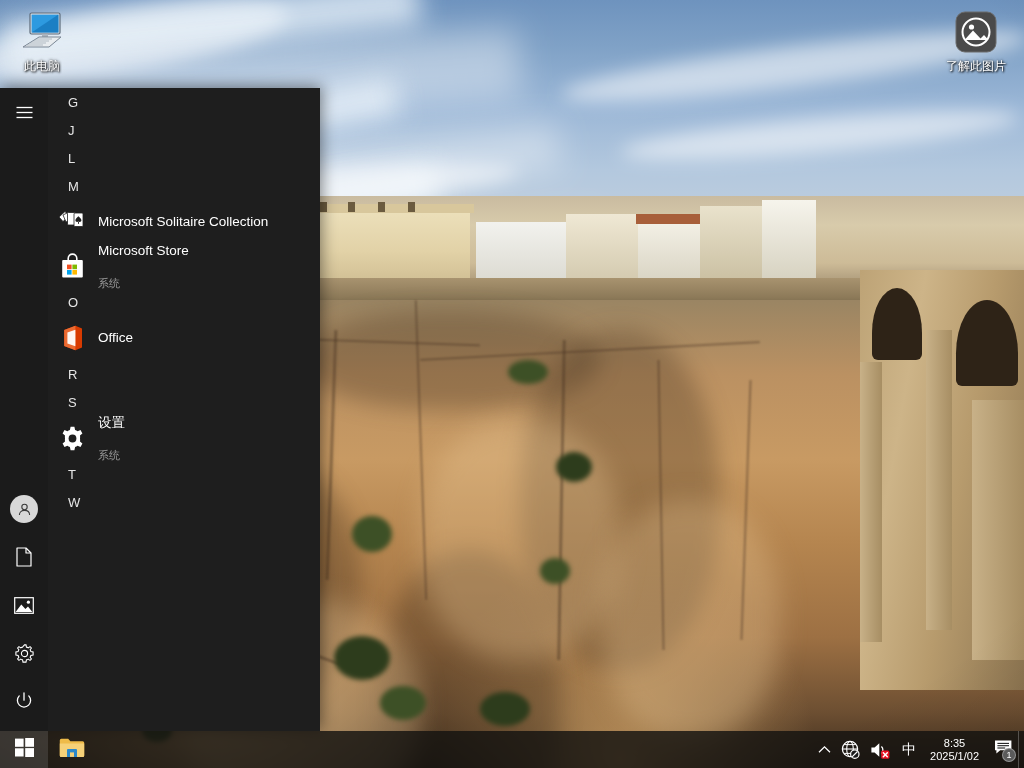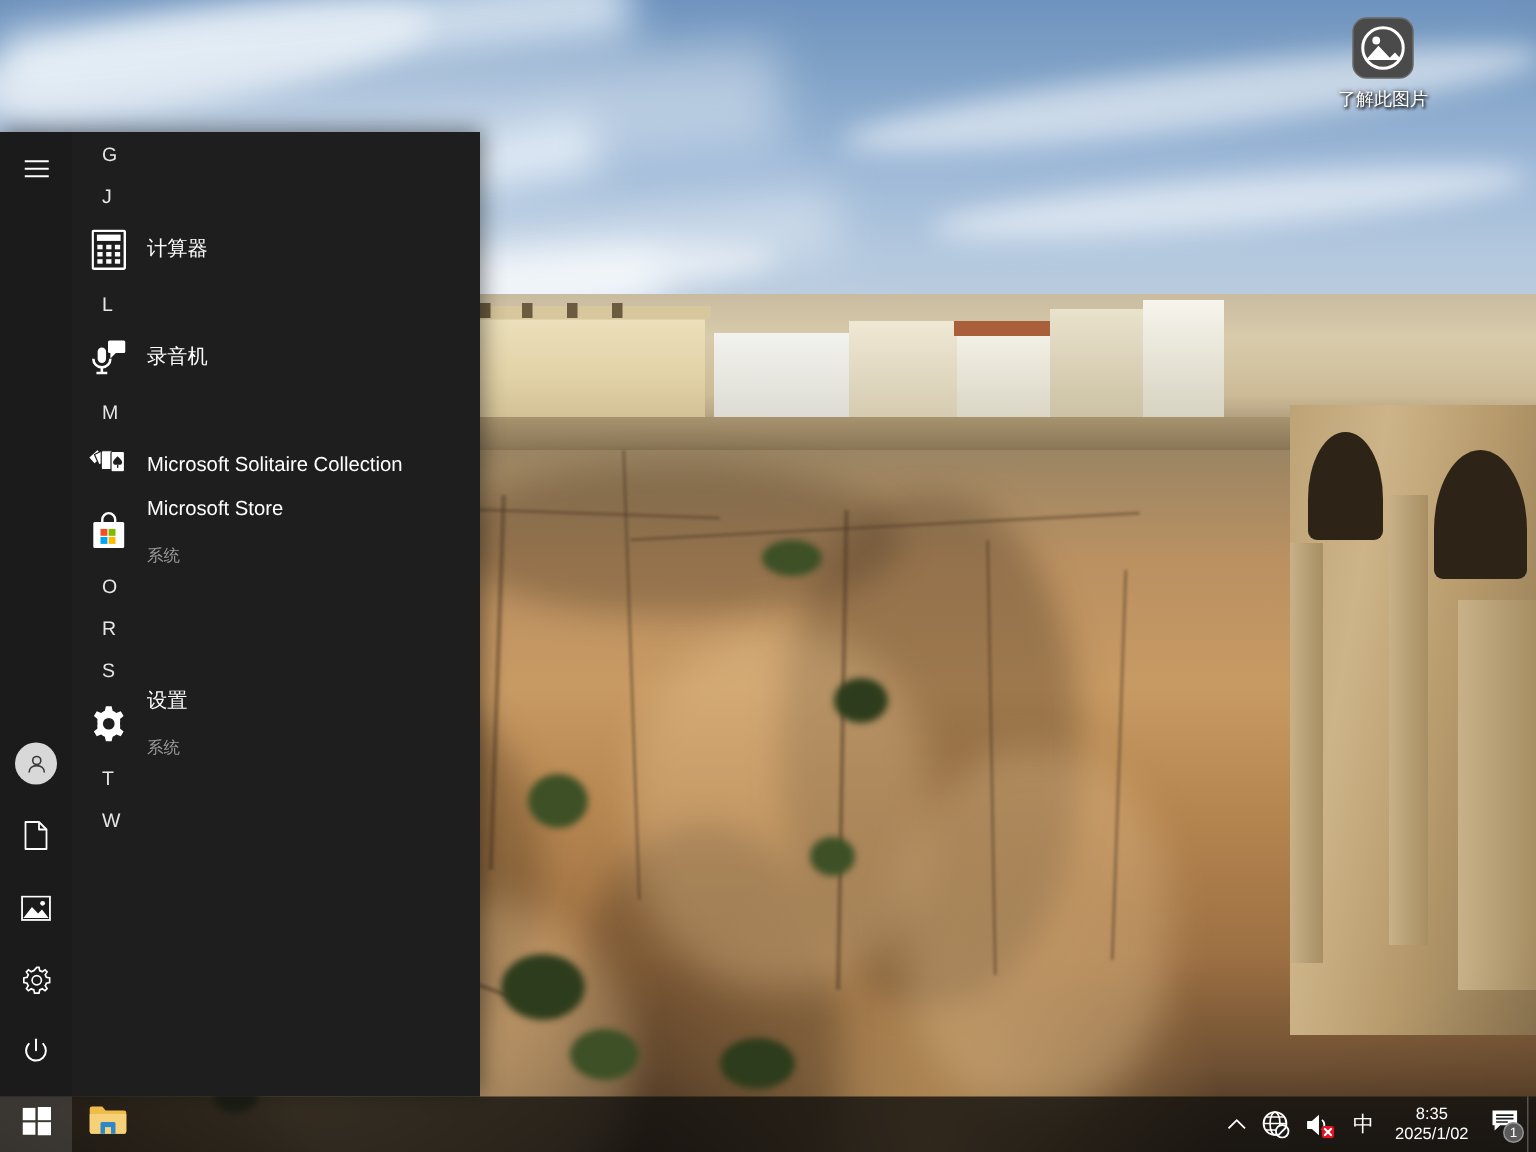--- a/index.html
+++ b/index.html
@@ -107,21 +107,21 @@
   .desk-icon .glyph { height:48px; display:flex; align-items:center; justify-content:center; }
   .desk-icon .label {
     margin-top:3px;
     font-size:12px;
     color:#fff;
     line-height:15px;
     text-shadow:1px 1px 2px rgba(0,0,0,0.95), 0 0 3px rgba(0,0,0,0.9);
     word-break:break-all;
   }
   #icon-thispc { left:4px; top:8px; }
-  #icon-spotlight { left:884px; top:8px; }
+  #icon-spotlight { left:938px; top:8px; }
 
   
   #start-menu {
     position:absolute;
     left:0; top:88px;
     width:320px; height:643px;
     background:#1e1e1e;
     display:flex;
     overflow:hidden;
     box-shadow:2px -2px 14px rgba(0,0,0,0.45);
@@ -343,20 +343,38 @@
   <div class="wp wp-bridge">
     <div class="arch" style="left:12px;  top:18px; width:50px;  height:72px;"></div>
     <div class="arch" style="left:96px;  top:30px; width:62px;  height:86px;"></div>
     <div class="pier" style="left:66px;  top:60px; width:26px;  height:300px;"></div>
     <div class="pier" style="left:0px;   top:92px; width:22px;  height:280px;"></div>
     <div class="pier" style="left:112px; top:130px;width:52px;  height:260px;"></div>
   </div>
 
   <div class="wp-vignette"></div>
 
+  <div class="desk-icon" id="icon-thispc">
+    <div class="glyph">
+      <svg width="46" height="42" viewBox="0 0 46 42">
+        <rect x="11" y="2" width="30" height="21" rx="1.5" fill="#d9dde2" stroke="#5d6b7a" stroke-width="1.2"></rect>
+        <rect x="12.6" y="3.6" width="26.8" height="17.8" fill="#2d9ae0"></rect>
+        <polygon points="12.6,21.4 39.4,3.6 39.4,21.4" fill="#1b7fc4"></polygon>
+        <rect x="23" y="23" width="6" height="3" fill="#aab3bd"></rect>
+        <polygon points="4,36 20,26 42,26 30,36" fill="#e8ecef" stroke="#7a8795" stroke-width="1"></polygon>
+        <g stroke="#9aa6b2" stroke-width="0.7">
+          <line x1="8" y1="34" x2="24" y2="34"></line>
+            <line x1="11" y1="32" x2="27" y2="32"></line>
+          <line x1="14" y1="30" x2="30" y2="30"></line>
+            <line x1="17" y1="28" x2="33" y2="28"></line>
+        </g>
+      </svg>
+    </div>
+    <div class="label">此电脑</div>
+  </div>
 
   <div class="desk-icon" id="icon-spotlight">
     <div class="glyph">
       <svg width="44" height="44" viewBox="0 0 44 44">
         <rect x="2" y="2" width="40" height="40" rx="9" fill="#4a4a4a" stroke="#6a6a6a" stroke-width="1"></rect>
         <circle cx="22" cy="22" r="13.5" fill="none" stroke="#ffffff" stroke-width="2"></circle>
         <circle cx="17.5" cy="17" r="2.6" fill="#ffffff"></circle>
         <path d="M10.5 30 L19 20.5 L26.5 28.5 L30 25 L34.5 30 Z" fill="#ffffff"></path>
       </svg>
     </div>
@@ -412,59 +430,22 @@
         </svg>
       </div>
     </div>
   </div>
 
   <div id="app-list">
 
     <div class="group-letter">G</div>
 
     <div class="group-letter">J</div>
-    <div class="app-row">
-      <span class="app-ico">
-        <svg width="23" height="27" viewBox="0 0 23 27">
-          <rect x="0.8" y="0.8" width="21.4" height="25.4" rx="1" fill="none" stroke="#ffffff" stroke-width="1.6"></rect>
-          <rect x="3.6" y="3.4" width="15.8" height="4.2" fill="#ffffff"></rect>
-          <g fill="#ffffff">
-            <rect x="3.9" y="10.2" width="3.5" height="3"></rect>
-              <rect x="9.8" y="10.2" width="3.5" height="3"></rect>
-              <rect x="15.6" y="10.2" width="3.5" height="3"></rect>
-            <rect x="3.9" y="15" width="3.5" height="3"></rect>
-              <rect x="9.8" y="15" width="3.5" height="3"></rect>
-              <rect x="15.6" y="15" width="3.5" height="3"></rect>
-            <rect x="3.9" y="19.8" width="3.5" height="3"></rect>
-              <rect x="9.8" y="19.8" width="3.5" height="3"></rect>
-              <rect x="15.6" y="19.8" width="3.5" height="3"></rect>
-          </g>
-        </svg>
-      </span>
-      <span class="app-txt">
-        <span class="app-name">计算器</span>
-      </span>
-    </div>
 
     <div class="group-letter">L</div>
-    <div class="app-row">
-      <span class="app-ico">
-        <svg width="26" height="26" viewBox="0 0 26 26">
-          <rect x="13" y="2" width="11.5" height="8.4" rx="1" fill="#ffffff"></rect>
-          <polygon points="14.6,10.4 14.6,14 18.2,10.4" fill="#ffffff"></polygon>
-          <rect x="6.1" y="6.6" width="5.6" height="10.4" rx="2.8" fill="#ffffff"></rect>
-          <path d="M3.2 14.2 A5.7 5.7 0 0 0 14.6 14.2" fill="none" stroke="#ffffff" stroke-width="1.7"></path>
-          <line x1="8.9" y1="19.9" x2="8.9" y2="23.6" stroke="#ffffff" stroke-width="1.7"></line>
-          <line x1="5.3" y1="23.6" x2="12.5" y2="23.6" stroke="#ffffff" stroke-width="1.7"></line>
-        </svg>
-      </span>
-      <span class="app-txt">
-        <span class="app-name">录音机</span>
-      </span>
-    </div>
 
     <div class="group-letter">M</div>
     <div class="app-row">
       <span class="app-ico">
         <svg width="28" height="24" viewBox="0 0 28 24">
           <g stroke="#1e1e1e" stroke-width="0.8">
             <polygon points="1,7 7,1.5 11,6 5,11.5" fill="#ffffff"></polygon>
             <polygon points="5,5 11,2 14,9 8,12" fill="#ffffff"></polygon>
             <rect x="9.5" y="2.5" width="8" height="12.5" rx="1" fill="#ffffff"></rect>
             <rect x="16" y="3" width="9" height="13.5" rx="1" fill="#ffffff"></rect>
@@ -490,20 +471,32 @@
           </g>
         </svg>
       </span>
       <span class="app-txt">
         <span class="app-name">Microsoft Store</span>
         <span class="app-sub">系统</span>
       </span>
     </div>
 
     <div class="group-letter">O</div>
+    <div class="app-row">
+      <span class="app-ico">
+        <svg width="22" height="26" viewBox="0 0 22 26">
+          <path d="M14.4 0.8 L3.2 5 V21 L14.4 25.2 L21 22.6 V3.4 Z" fill="#D83B01"></path>
+          <path d="M14.4 0.8 L3.2 5 V21 L14.4 25.2 V0.8 Z" fill="#EB6B32"></path>
+          <path d="M6.4 7.6 L14.4 4.8 V21.2 L6.4 18.4 Z" fill="#ffffff" opacity="0.95"></path>
+        </svg>
+      </span>
+      <span class="app-txt">
+        <span class="app-name">Office</span>
+      </span>
+    </div>
 
     <div class="group-letter">R</div>
 
     <div class="group-letter">S</div>
     <div class="app-row">
       <span class="app-ico">
         <svg width="25" height="25" viewBox="0 0 25 25">
           <path d="M10.6 0.8 H14.4 L15.1 3.9 A8.9 8.9 0 0 1 17.6 5.35 L20.5 4.1 L22.4 7.4 L20 9.4 A9 9 0 0 1 20 12.5 A9 9 0 0 1 20 15.6 L22.4 17.6 L20.5 20.9 L17.6 19.65 A8.9 8.9 0 0 1 15.1 21.1 L14.4 24.2 H10.6 L9.9 21.1 A8.9 8.9 0 0 1 7.4 19.65 L4.5 20.9 L2.6 17.6 L5 15.6 A9 9 0 0 1 5 12.5 A9 9 0 0 1 5 9.4 L2.6 7.4 L4.5 4.1 L7.4 5.35 A8.9 8.9 0 0 1 9.9 3.9 Z" fill="#ffffff"></path>
           <circle cx="12.5" cy="12.5" r="3.9" fill="#1e1e1e"></circle>
         </svg>

